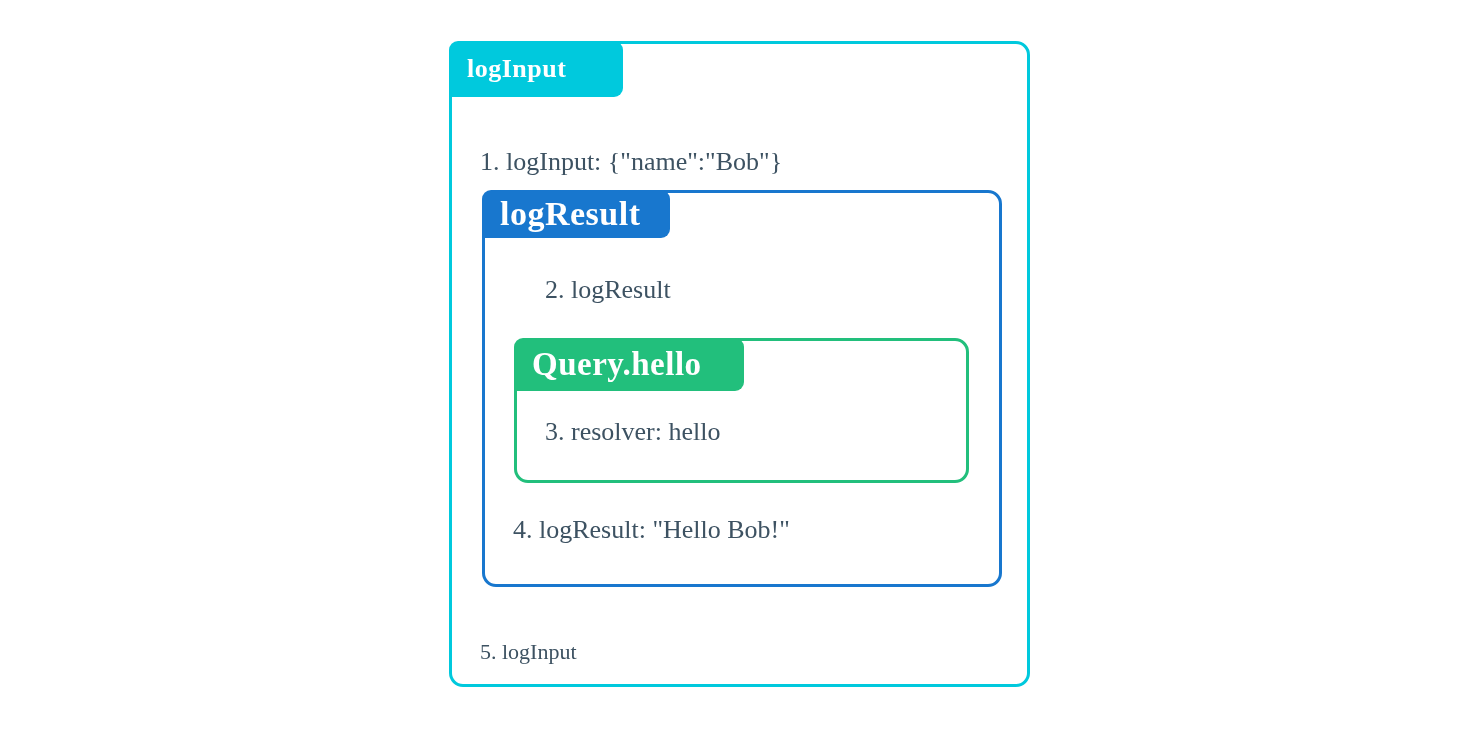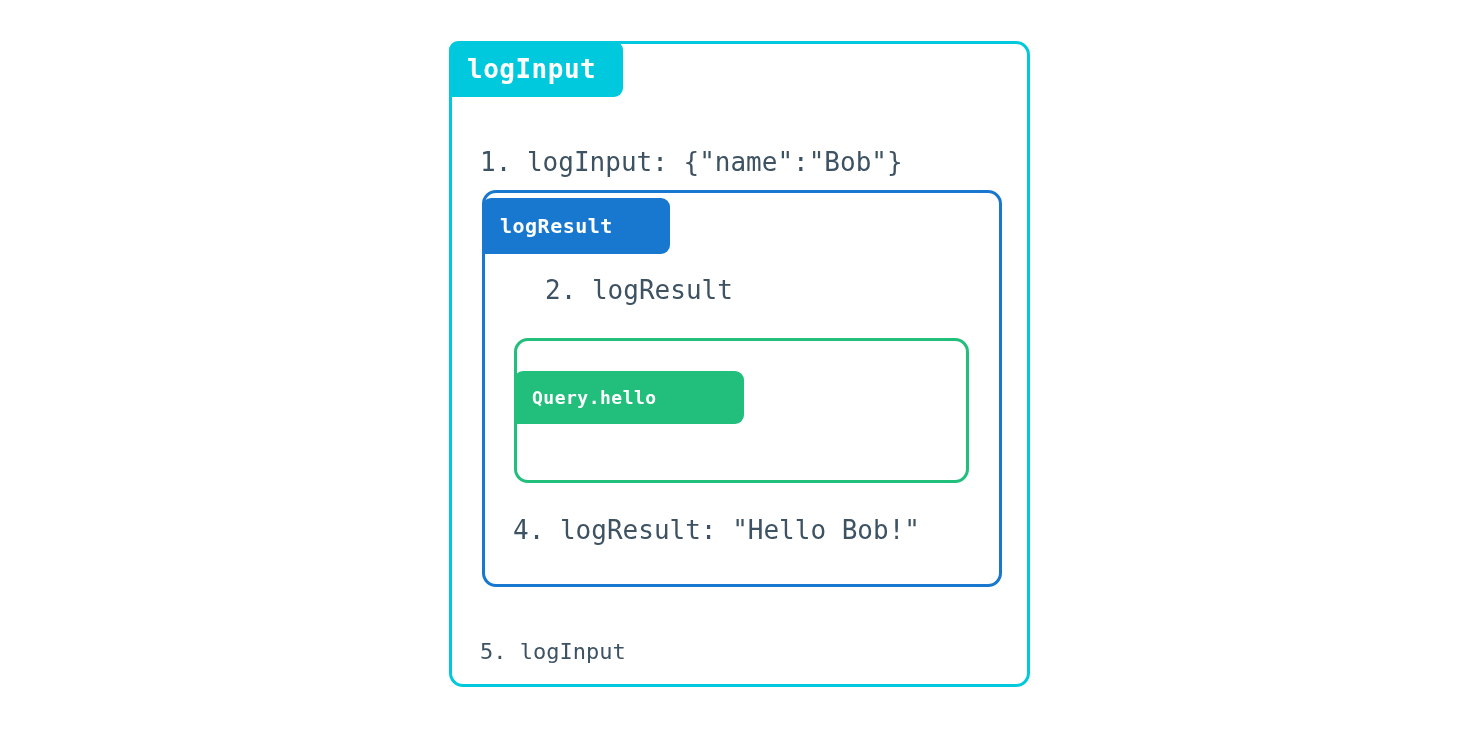--- a/index.html
+++ b/index.html
@@ -47,20 +47,21 @@
     z-index: 2;
   }
 
   
   #box-loginput {
     left: 449px;
     top: 41px;
     width: 581px;
     height: 646px;
     border-color: #00c9dd;
+    font-family: Liberation Serif, serif;
   }
   #tab-loginput {
     left: -3px;
     top: -3px;
     width: 174px;
     height: 56px;
     background: #00c9dd;
     font-size: 26px;
   }
   #line-1 {
@@ -79,24 +80,23 @@
     left: 30px;
     top: 146px;
     width: 520px;
     height: 397px;
     border-color: #1877ce;
   }
   #tab-logresult {
     left: -3px;
     top: -3px;
     width: 188px;
-    height: 56px;
+    height: 48px;
     background: #1877ce;
-    font-size: 20px;
-    margin-top: 8px;
+    font-size: 34px;
   }
   #line-2 {
     left: 28px;
     top: 82px;
     font-size: 26px;
     margin-left: 32px;
   }
   #line-4 {
     left: 28px;
     top: 322px;
@@ -110,22 +110,21 @@
     width: 455px;
     height: 145px;
     border-color: #22bf7c;
   }
   #tab-queryhello {
     left: -3px;
     top: -3px;
     width: 230px;
     height: 53px;
     background: #22bf7c;
-    font-size: 18px;
-    margin-top: 33px;
+    font-size: 33px;
   }
   #line-3 {
     left: 28px;
     top: 76px;
     font-size: 26px;
   }
 </style>
 </head>
 <body>
 
@@ -138,20 +137,21 @@
   <div class="trace-box" id="box-logresult">
 
     <div class="trace-tab" id="tab-logresult">logResult</div>
 
     <div class="trace-line" id="line-2">2. logResult</div>
 
     <div class="trace-box" id="box-queryhello">
 
       <div class="trace-tab" id="tab-queryhello">Query.hello</div>
 
+      <div class="trace-line" id="line-3">3. resolver: hello</div>
 
     </div>
 
     <div class="trace-line" id="line-4">4. logResult: "Hello Bob!"</div>
 
   </div>
 
   <div class="trace-line" id="line-5">5. logInput</div>
 
 </div>

